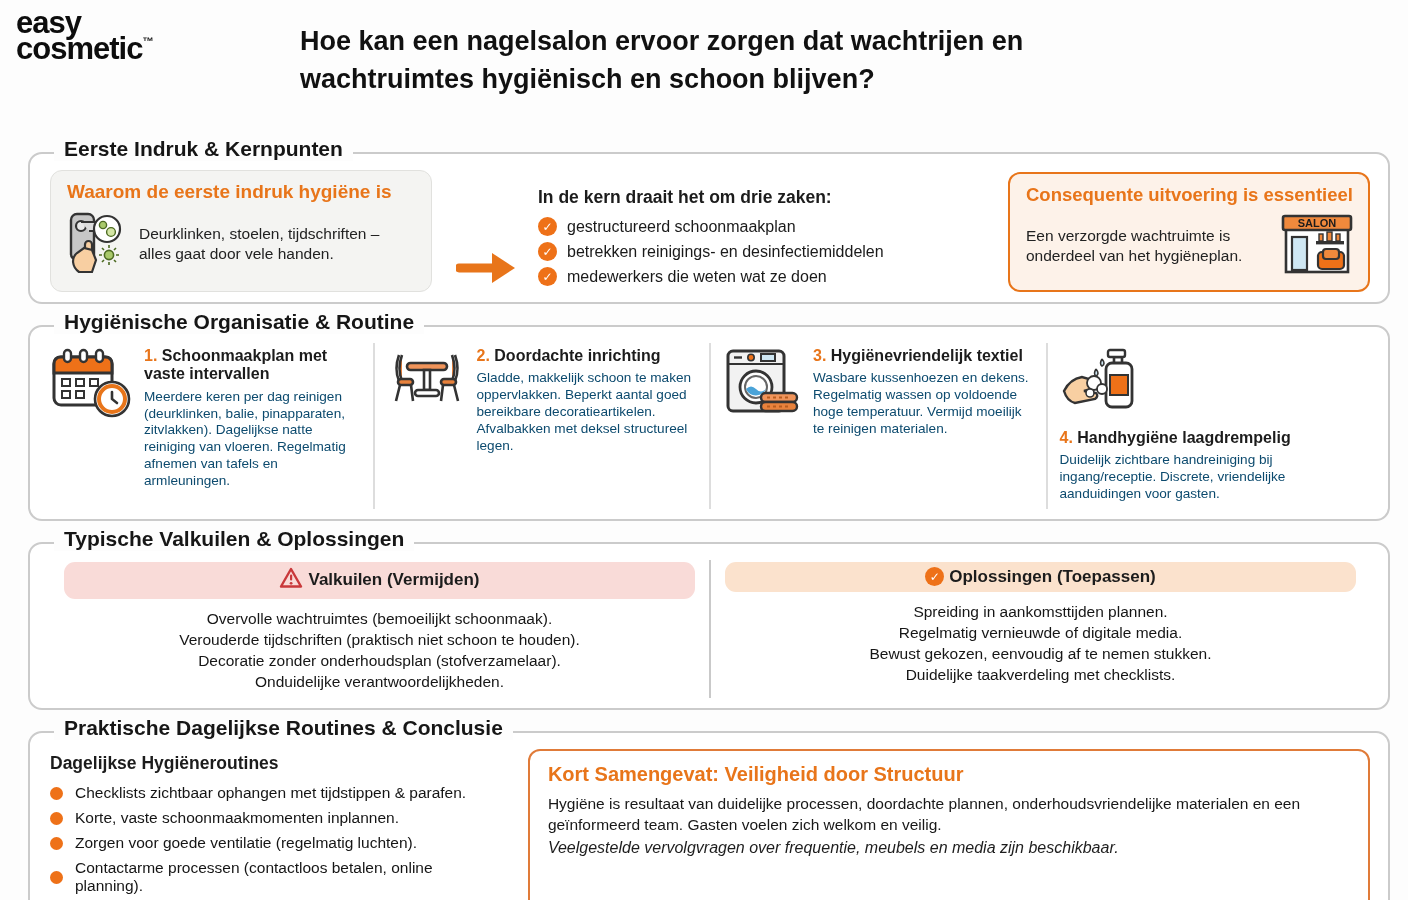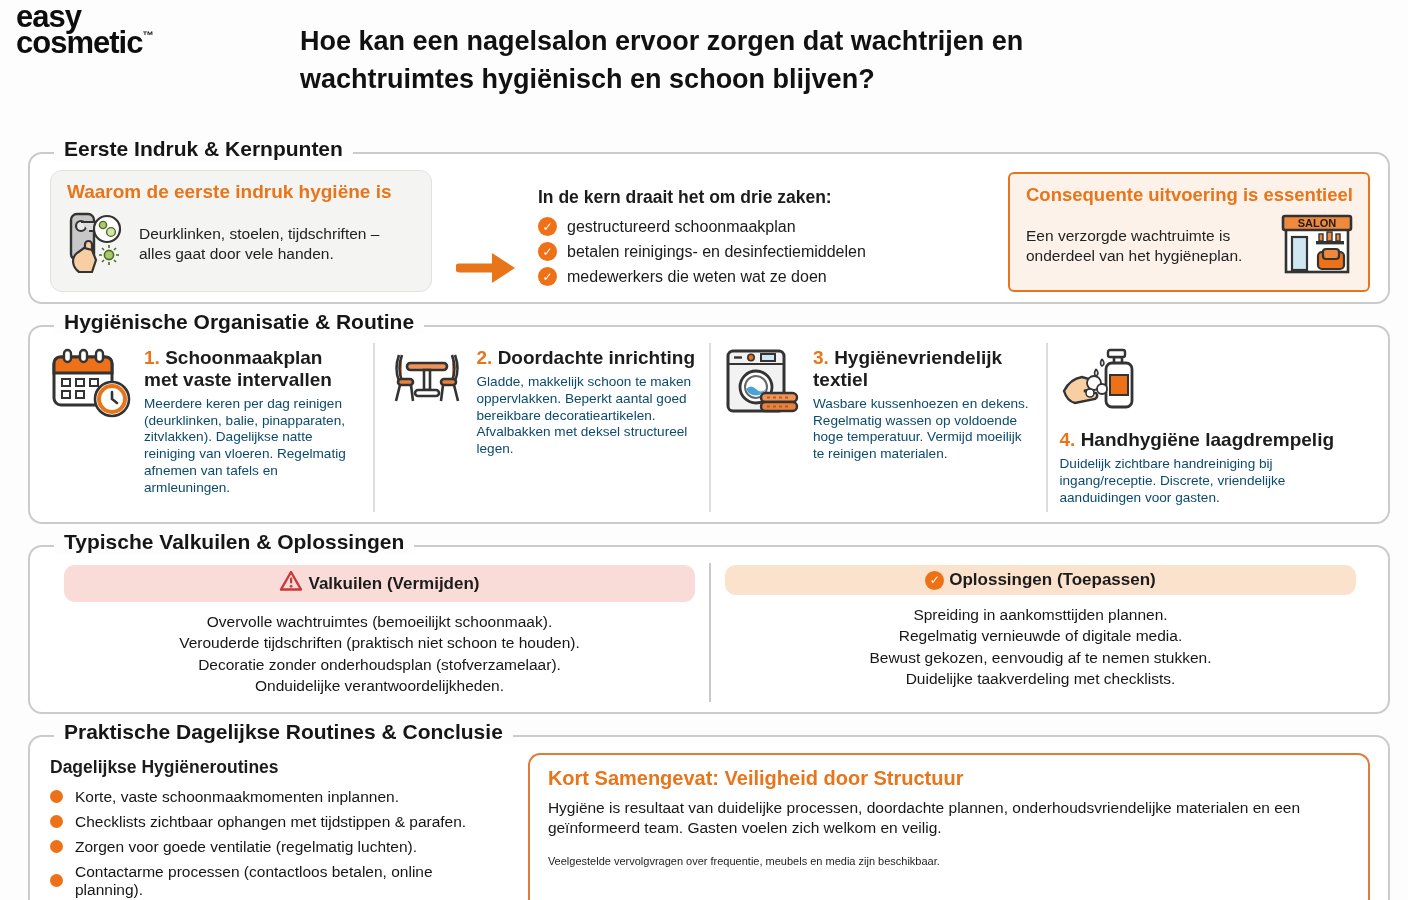--- a/index.html
+++ b/index.html
@@ -1,21 +1,21 @@
 <!DOCTYPE html>
 <html><head>
 <meta charset="utf-8">
 <style>
   * { box-sizing: border-box; margin: 0; padding: 0; }
   html,body { width: 1408px; height: 900px; background: #fdfdfd; overflow: hidden;
     font-family: "Liberation Sans", "DejaVu Sans", sans-serif; color: #1c1c1c; }
 
   
   .header { position: relative; height: 152px; }
-  .logo { position: absolute; left: 16px; top: 4px; font-weight: 800; font-size: 31px;
+  .logo { position: absolute; left: 16px; top: 10px; font-weight: 800; font-size: 31px;
     line-height: 0.84; letter-spacing: -1px; color: #0d0d0d; }
   .logo .tm { font-size: 11px; font-weight: 700; vertical-align: 14px; letter-spacing: 0; }
   .main-title { position: absolute; left: 300px; top: 22px; width: 880px;
     font-size: 27px; font-weight: 700; line-height: 1.42; color: #111; }
 
   
   .section { position: relative; border: 2px solid #cbcbcb; border-radius: 14px;
     margin: 0 18px 21px 28px; padding: 16px 18px 10px 20px; background: #fff; }
   .section-title { position: absolute; top: -17px; left: 24px; background: #fdfdfd;
     padding: 0 10px; font-size: 21px; font-weight: 700; color: #161616; white-space: nowrap; }
@@ -29,33 +29,33 @@
   .why-text { font-size: 15.5px; line-height: 1.3; color: #222; }
   .arrow-wrap { margin: 0 20px 0 24px; }
   .core-block { width: 420px; }
   .core-heading { font-size: 17.5px; font-weight: 700; margin-bottom: 9px; }
   .core-item { display: flex; align-items: center; gap: 10px; margin: 6px 0; }
   .check-circle { flex: 0 0 auto; width: 19px; height: 19px; border-radius: 50%;
     background: #EE7118; color: #fff; font-size: 12px; font-weight: 700;
     display: flex; align-items: center; justify-content: center; }
   .core-item-text { font-size: 16px; color: #1a1a1a; }
   .consistent-box { margin-left: auto; width: 362px; border: 2px solid #E8751A;
-    border-radius: 6px; background: #fdf2e9; padding: 10px 14px 10px 16px; }
+    border-radius: 12px; background: #fdf2e9; padding: 10px 14px 10px 16px; }
   .consistent-title { color: #E8751A; font-size: 18.5px; font-weight: 700; margin-bottom: 6px; }
   .consistent-body { display: flex; align-items: center; gap: 8px; }
   .consistent-text { font-size: 15.5px; line-height: 1.3; color: #222; }
 
   
   .s2-row { display: flex; }
   .s2-col { flex: 1 1 0; display: flex; gap: 10px; padding: 4px 12px 6px;
     border-right: 2px solid #ddd; }
   .s2-col:first-child { padding-left: 0; }
   .s2-col:last-child { border-right: none; padding-right: 0; flex-direction: column; }
   .s2-icon { flex: 0 0 auto; }
-  .s2-title { font-size: 19px; font-weight: 700; line-height: 1.15; margin-bottom: 5px; }
+  .s2-title { font-size: 16px; font-weight: 700; line-height: 1.15; margin-bottom: 5px; }
   .s2-num { color: #E8751A; }
   .s2-text { font-size: 13.6px; line-height: 1.24; color: #0c4a6e; }
 
   
   .s3-row { display: flex; }
   .s3-half { flex: 1 1 0; padding: 2px 14px 6px; }
   .s3-half.left { border-right: 2px solid #c9c9c9; }
   .s3-header { border-radius: 11px; padding: 5px 0; display: flex; align-items: center;
     justify-content: center; gap: 5px; font-size: 17px; font-weight: 700; }
   .s3-header.pink { background: #f9dbd8; }
@@ -67,21 +67,21 @@
   .s4-row { display: flex; gap: 26px; }
   .s4-left { width: 648px; padding-top: 4px; }
   .routines-heading { font-size: 17.5px; font-weight: 700; margin-bottom: 10px; }
   .routine-item { display: flex; align-items: center; gap: 12px; margin: 7px 0; }
   .bullet-dot { flex: 0 0 auto; width: 13px; height: 13px; border-radius: 50%; background: #EE7118; }
   .routine-text { font-size: 15.5px; color: #151515; }
   .summary-box { flex: 1 1 auto; border: 2px solid #E07B39; border-radius: 12px;
     background: #fff; padding: 12px 18px 12px 18px; }
   .summary-title { color: #E8751A; font-size: 20px; font-weight: 700; margin-bottom: 8px; }
   .summary-text { font-size: 15.5px; line-height: 1.32; color: #181818; }
-  .summary-footnote { font-size: 11px; color: #1d1d1d; margin-top: 16px; }
+  .summary-footnote { font-size: 16px; color: #1d1d1d; margin-top: 4px; font-style: italic; }
 </style>
 </head>
 <body>
 
 <div class="header">
   <div class="logo">
     <div>easy</div>
     <div><span>cosmetic</span><span class="tm">™</span></div>
   </div>
   <div class="main-title">Hoe kan een nagelsalon ervoor zorgen dat wachtrijen en wachtruimtes hygiënisch en schoon blijven?</div>
@@ -119,21 +119,21 @@
     </div>
 
     <div class="core-block">
       <div class="core-heading">In de kern draait het om drie zaken:</div>
       <div class="core-item">
         <span class="check-circle">✓</span>
         <span class="core-item-text">gestructureerd schoonmaakplan</span>
       </div>
       <div class="core-item">
         <span class="check-circle">✓</span>
-        <span class="core-item-text">betalen reinigings- en desinfectiemiddelen</span>
+        <span class="core-item-text">betrekken reinigings- en desinfectiemiddelen</span>
       </div>
       <div class="core-item">
         <span class="check-circle">✓</span>
         <span class="core-item-text">medewerkers die weten wat ze doen</span>
       </div>
     </div>
 
     <div class="consistent-box">
       <div class="consistent-title">Consequente uitvoering is essentieel</div>
       <div class="consistent-body">
@@ -289,25 +289,25 @@
   </div>
 </div>
 
 <div class="section">
   <div class="section-title">Praktische Dagelijkse Routines &amp; Conclusie</div>
   <div class="s4-row">
     <div class="s4-left">
       <div class="routines-heading">Dagelijkse Hygiëneroutines</div>
       <div class="routine-item">
         <span class="bullet-dot"></span>
+        <span class="routine-text">Checklists zichtbaar ophangen met tijdstippen &amp; parafen.</span>
+      </div>
+      <div class="routine-item">
+        <span class="bullet-dot"></span>
         <span class="routine-text">Korte, vaste schoonmaakmomenten inplannen.</span>
-      </div>
-      <div class="routine-item">
-        <span class="bullet-dot"></span>
-        <span class="routine-text">Checklists zichtbaar ophangen met tijdstippen &amp; parafen.</span>
       </div>
       <div class="routine-item">
         <span class="bullet-dot"></span>
         <span class="routine-text">Zorgen voor goede ventilatie (regelmatig luchten).</span>
       </div>
       <div class="routine-item">
         <span class="bullet-dot"></span>
         <span class="routine-text">Contactarme processen (contactloos betalen, online planning).</span>
       </div>
       <div class="routine-item">

